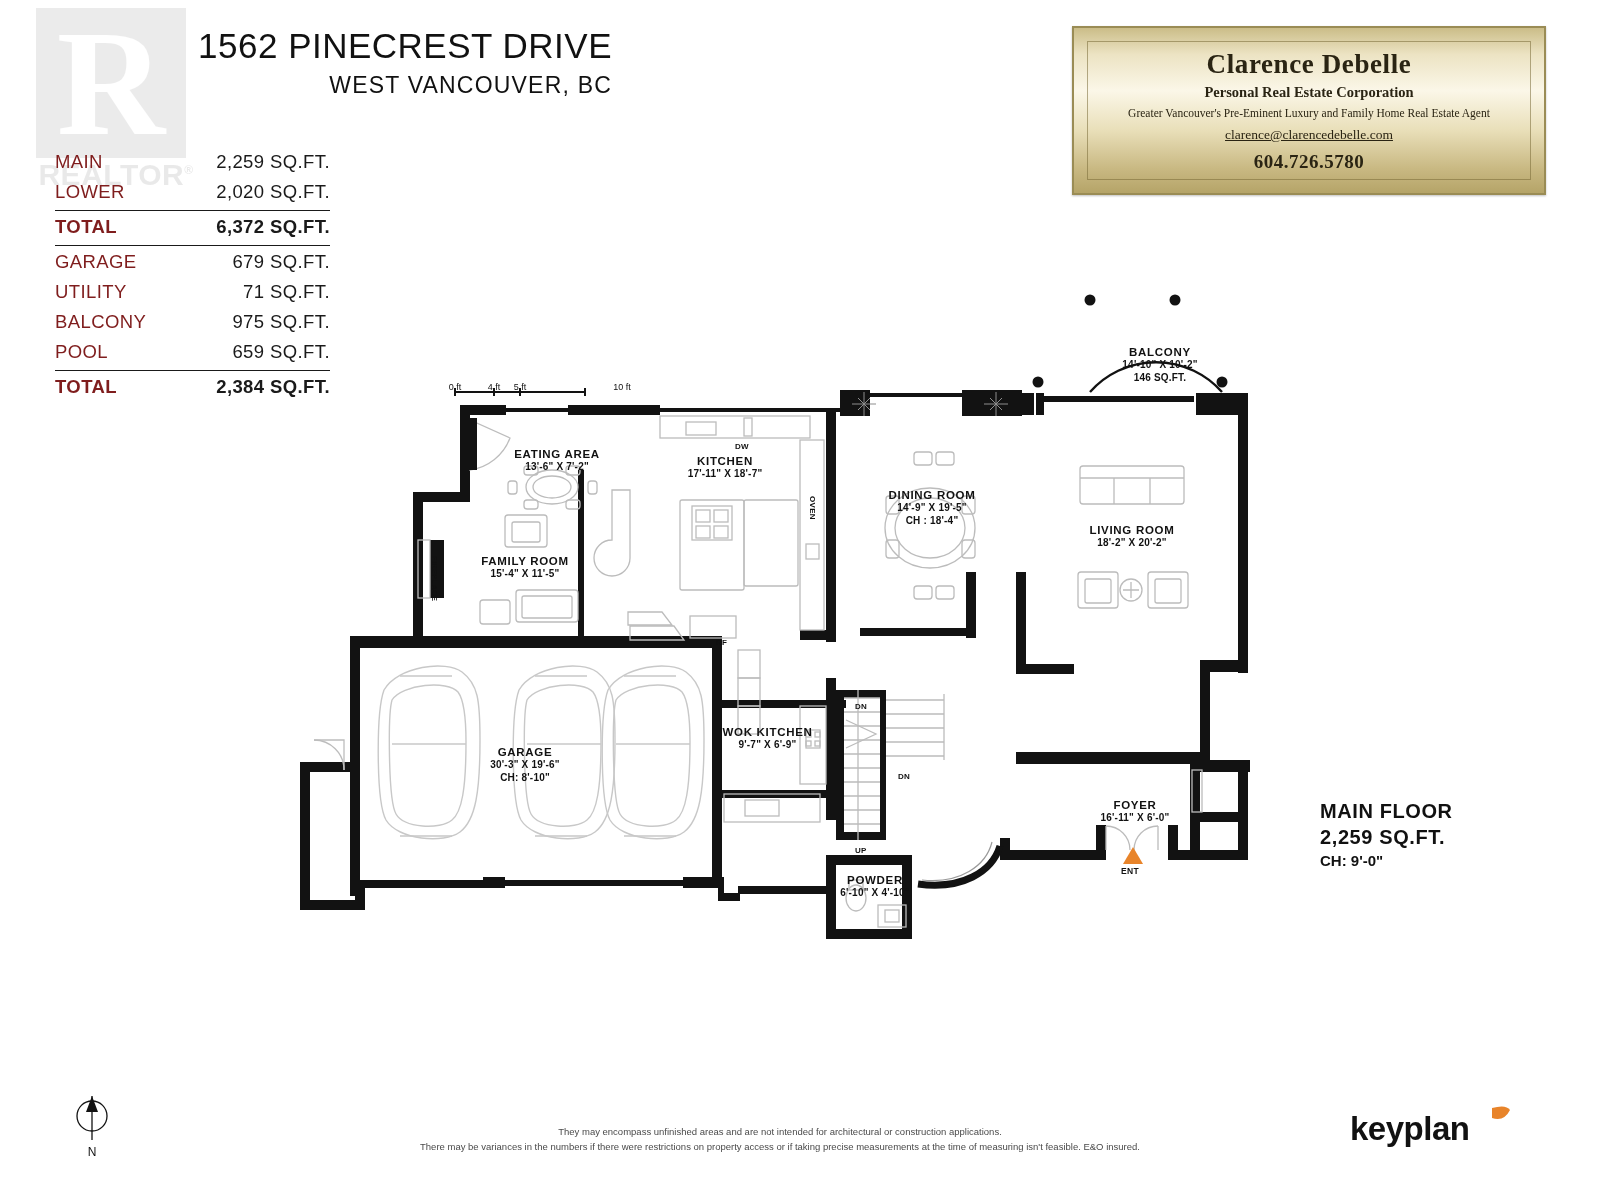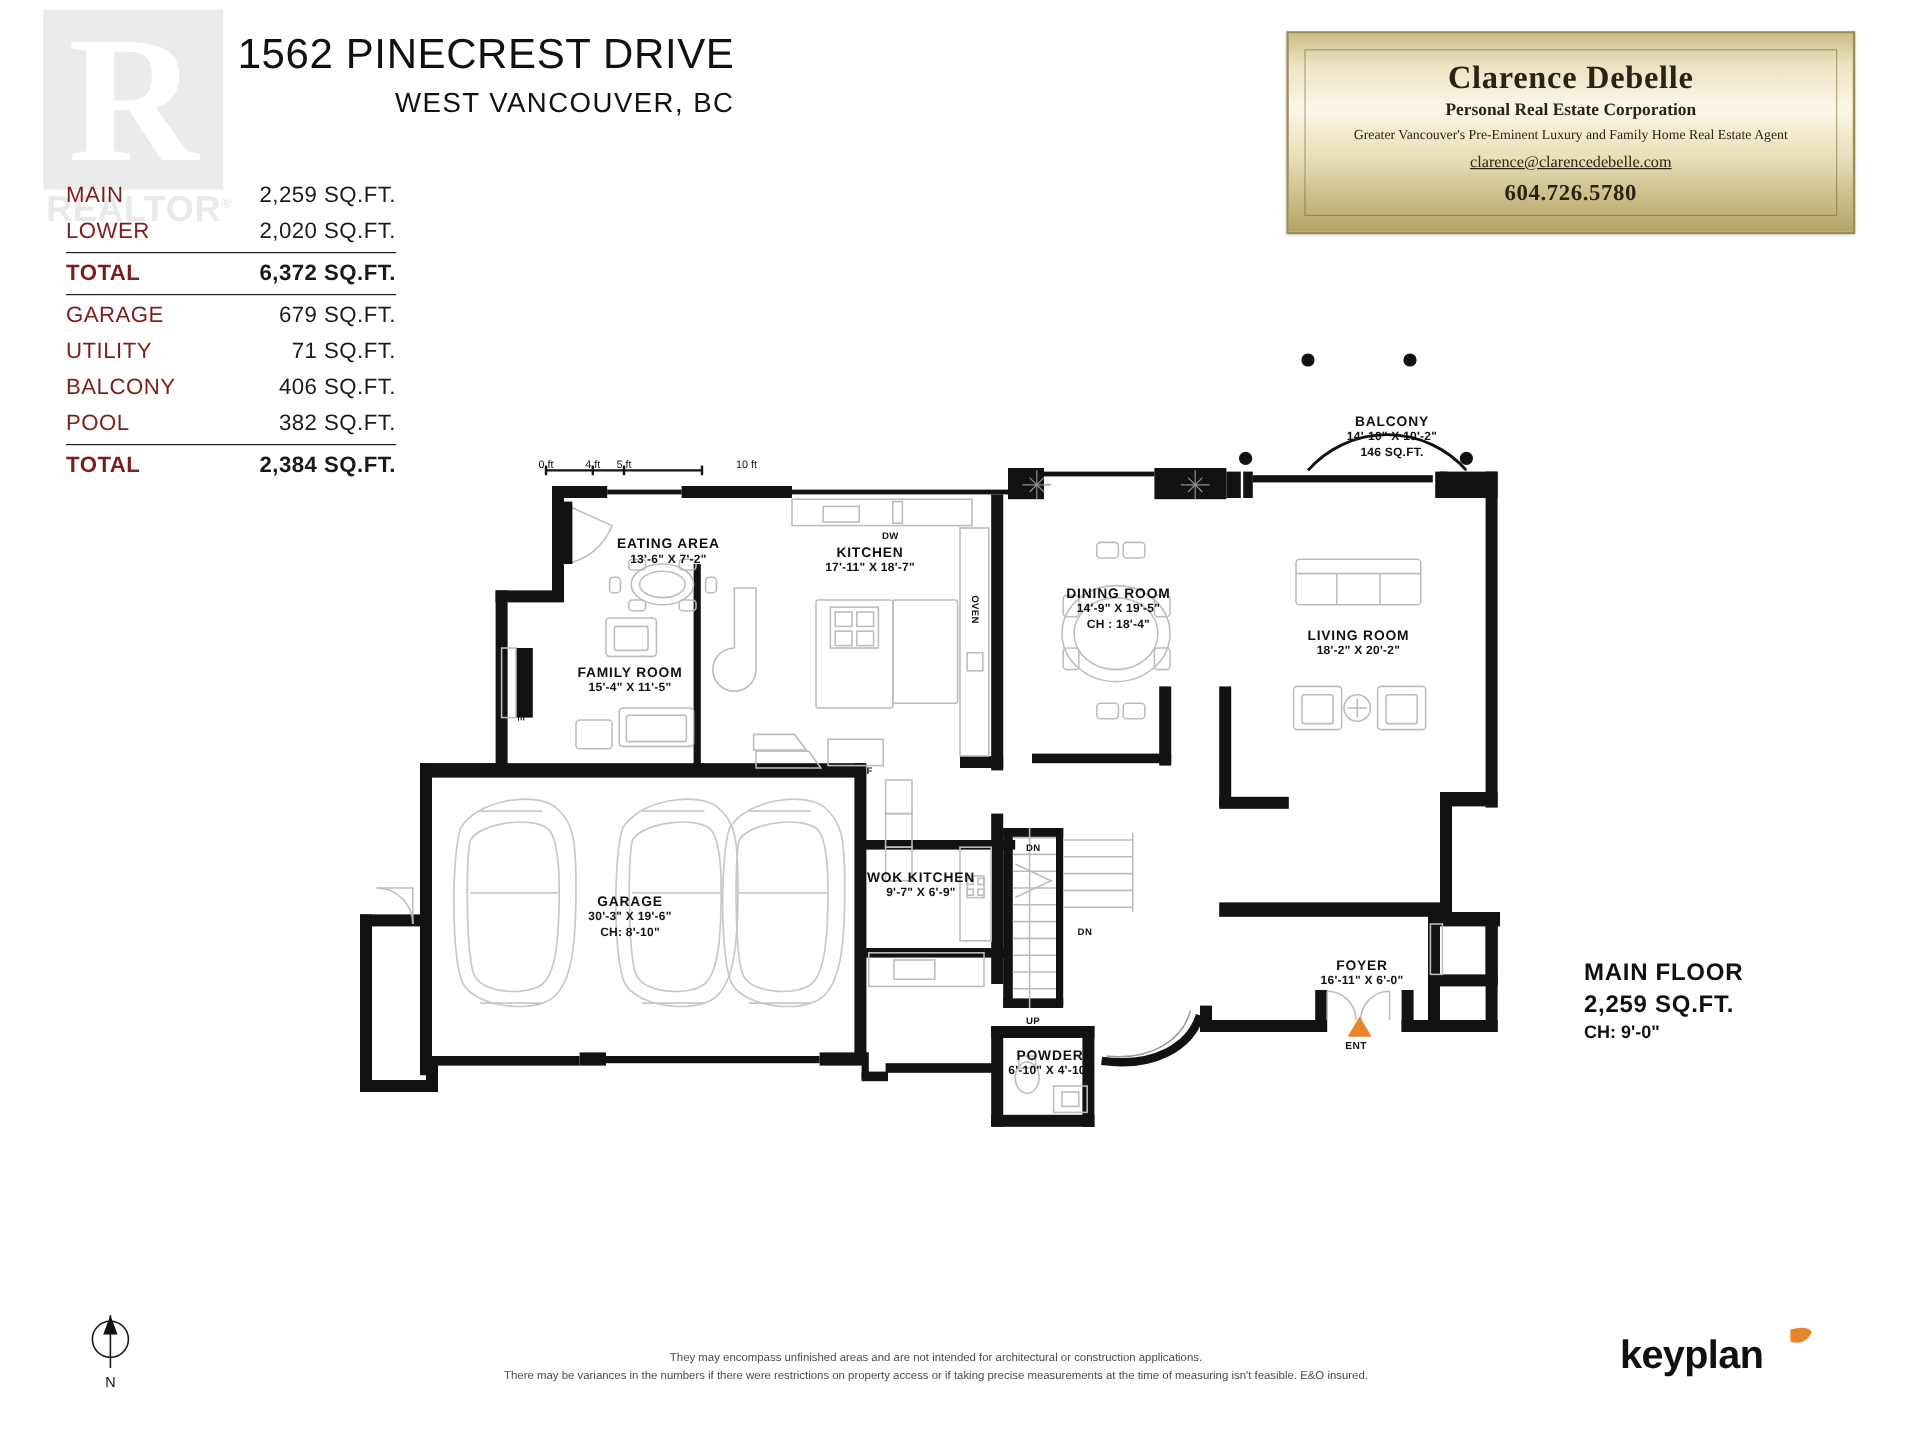--- a/index.html
+++ b/index.html
@@ -340,25 +340,25 @@
   <div class="area-row">
     <span class="lbl">GARAGE</span>
     <span class="val">679 SQ.FT.</span>
   </div>
   <div class="area-row">
     <span class="lbl">UTILITY</span>
     <span class="val">71 SQ.FT.</span>
   </div>
   <div class="area-row">
     <span class="lbl">BALCONY</span>
-    <span class="val">406 SQ.FT.</span>
+    <span class="val">975 SQ.FT.</span>
   </div>
   <div class="area-row">
     <span class="lbl">POOL</span>
-    <span class="val">382 SQ.FT.</span>
+    <span class="val">659 SQ.FT.</span>
   </div>
   <div class="rule"></div>
   <div class="area-row total">
     <span class="lbl">TOTAL</span>
     <span class="val">2,384 SQ.FT.</span>
   </div>
 </div>
 
 <div class="plaque">
   <div class="inner">

